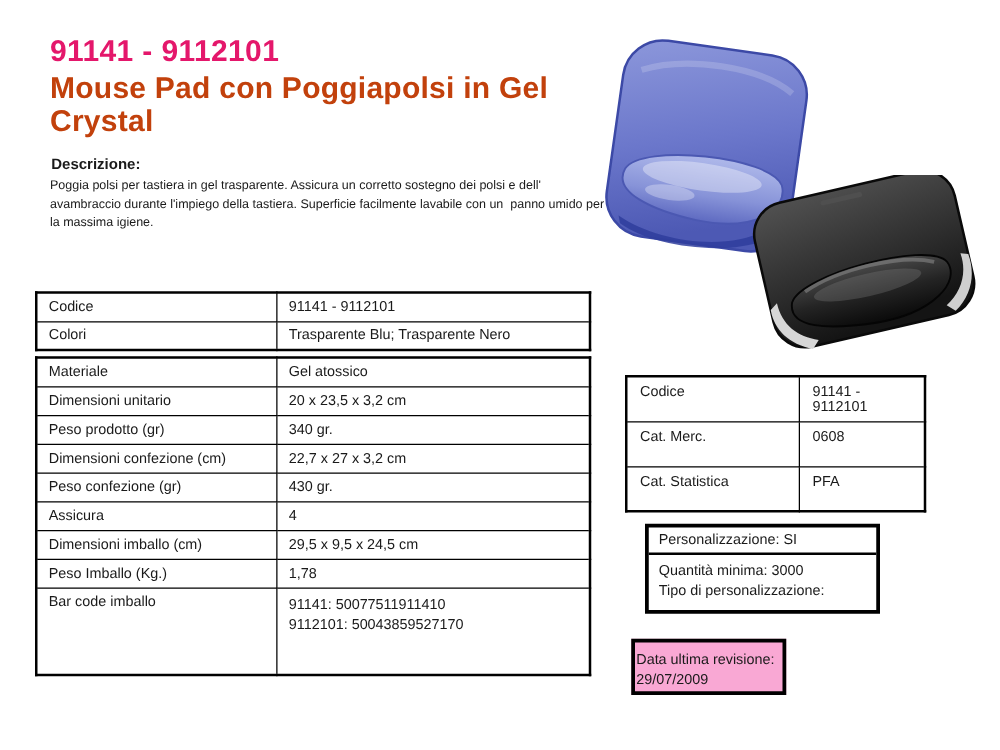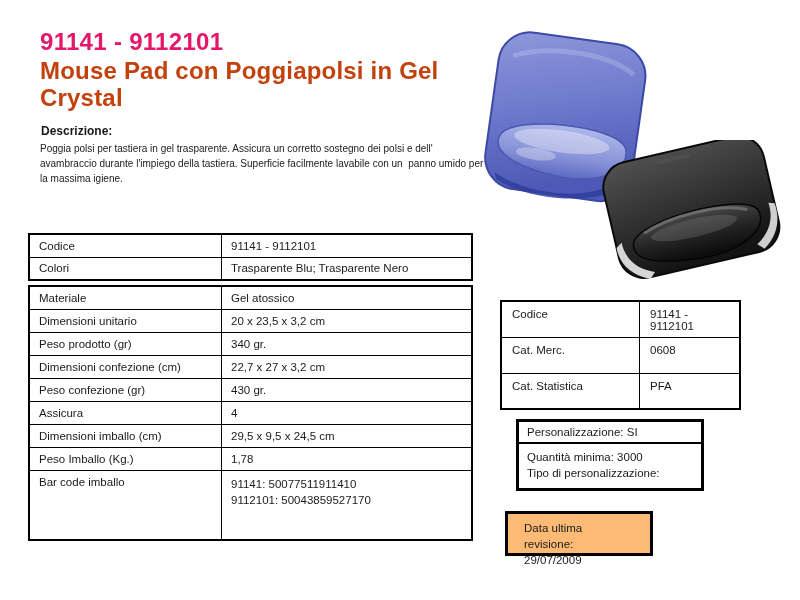--- a/index.html
+++ b/index.html
@@ -53,22 +53,22 @@
   
   .perso-box{
     position:absolute;left:499px;top:419px;width:188px;box-sizing:border-box;
     border:3px solid #000;font-size:11.5px;background:#fff;margin-left:17px;
   }
   .perso-row1{border-bottom:2px solid #000;padding:4px 8px;}
   .perso-row2{padding:5px 8px 7px 8px;line-height:16px;}
 
   
   .rev-box{
-    position:absolute;left:505px;top:511px;width:148px;height:45px;box-sizing:border-box;
-    border:3px solid #000;font-size:11.5px;padding:6px 16px;line-height:16px;background:#fdba74;
+    position:absolute;left:505px;top:511px;width:124px;height:45px;box-sizing:border-box;
+    border:3px solid #000;font-size:11.5px;padding:6px 1px;line-height:16px;background:#f9a8d4;
   }
 
   .pad-img{position:absolute;}
 </style>
 </head>
 <body>
 
 <div class="page">
 
   <div class="code-title">91141 - 9112101</div>

